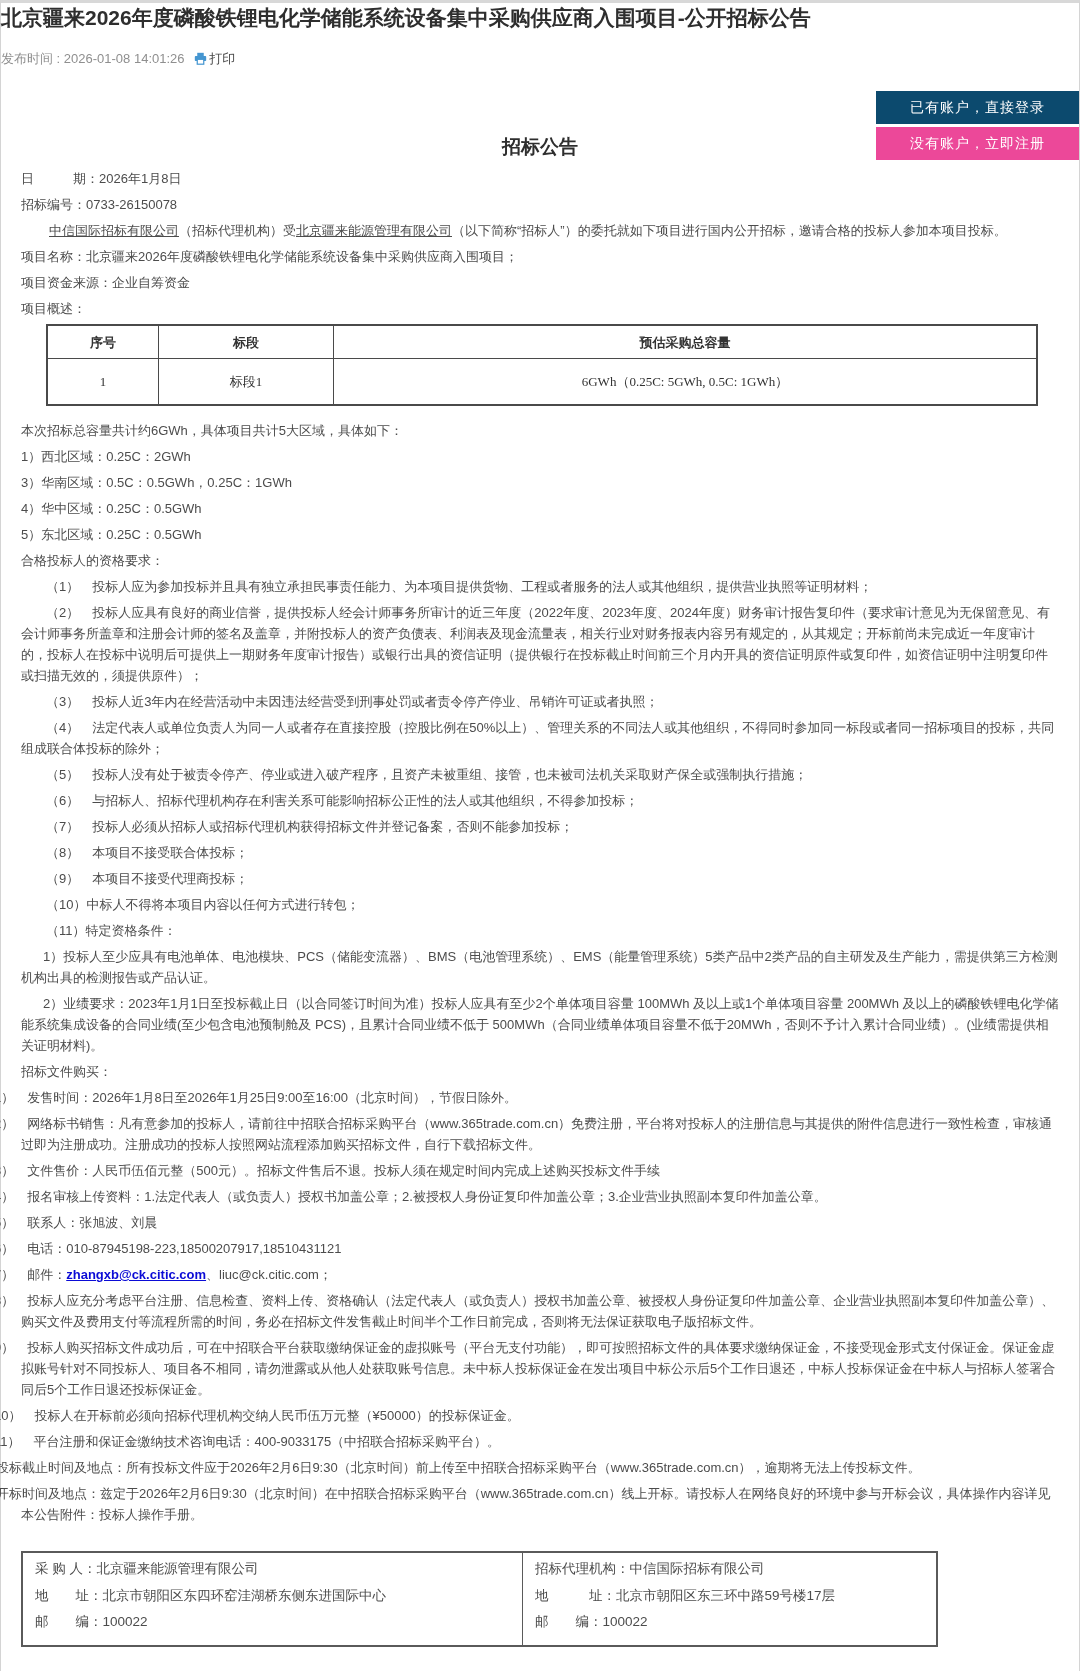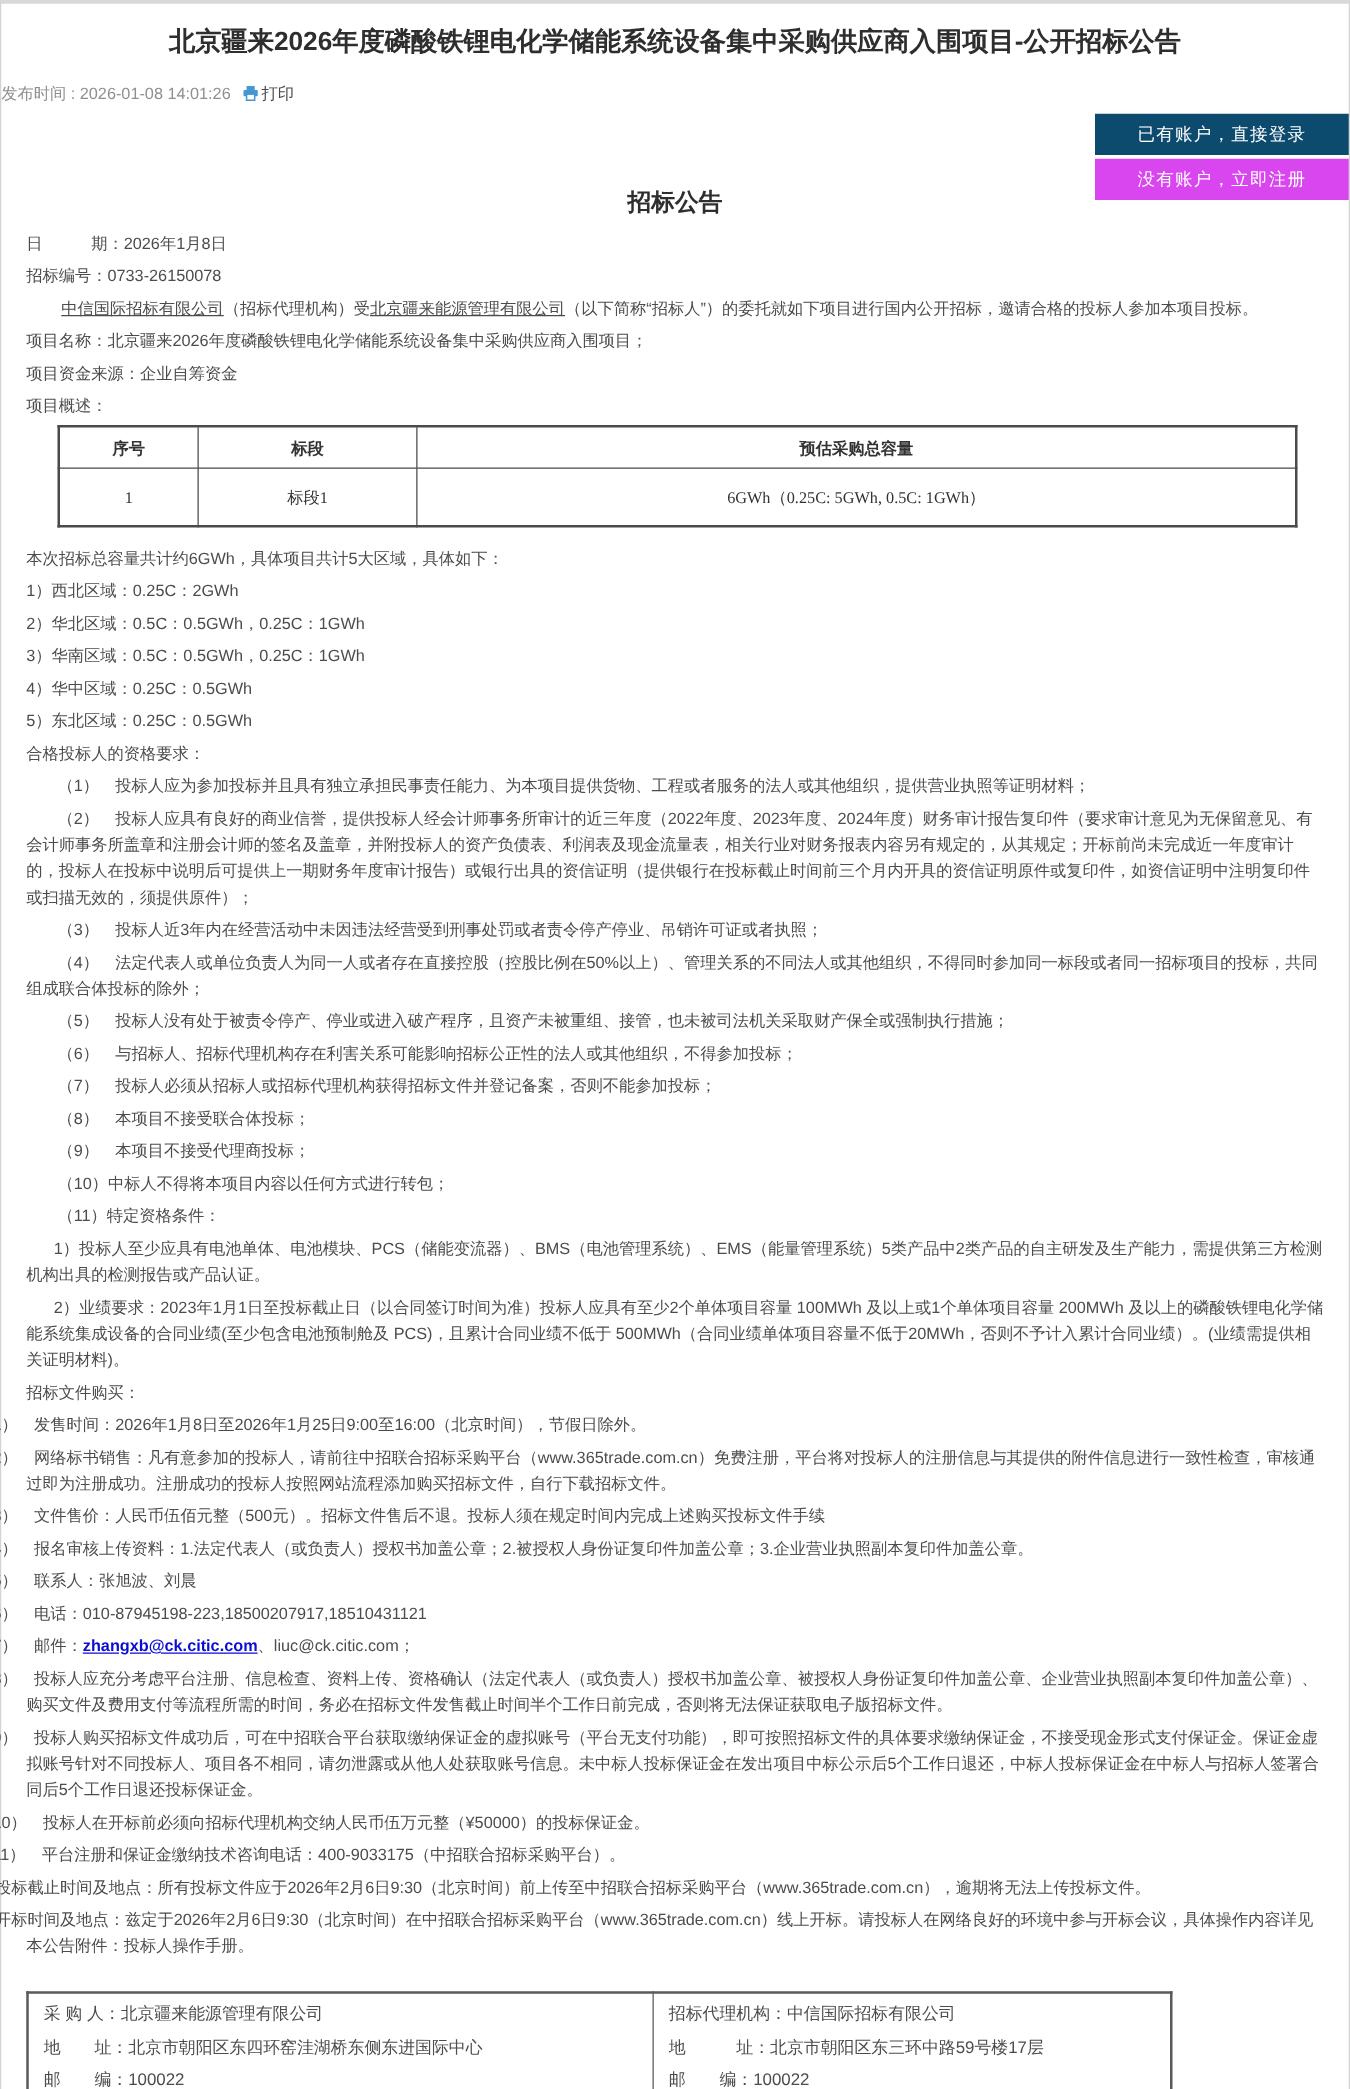--- a/index.html
+++ b/index.html
@@ -2,35 +2,35 @@
 <html><head>
 <meta charset="utf-8">
 <style>
   html,body{margin:0;padding:0;background:#ffffff;}
   .page{
     width:1080px;min-height:1671px;box-sizing:border-box;background:#fff;
     border-top:3px solid #d8d8d8;border-left:1px solid #d4d4d4;border-right:1px solid #d4d4d4;
     position:relative;font-family:"Liberation Sans","DejaVu Sans",sans-serif;color:#4c4c4c;
   }
   .doc-title{
-    text-align:center;font-size:21px;font-weight:bold;color:#2e2e2e;
-    padding-top:16px;line-height:30px;
+    font-size:21px;font-weight:bold;color:#2e2e2e;
+    line-height:30px;
   }
   .pub-line{
     text-align:left;font-size:13px;color:#8f8f8f;margin-top:17px;line-height:18px;
   }
   .pub-line .print-wrap{color:#4a4a4a;cursor:pointer;margin-left:6px;}
   .print-icon{display:inline-block;vertical-align:-2px;margin-right:2px;}
   .btn-stack{position:absolute;top:88px;right:0;display:flex;flex-direction:column;gap:3px;z-index:5;}
   .btn{
     width:203px;height:33px;line-height:33px;text-align:center;color:#ffffff;
     font-size:14px;cursor:pointer;letter-spacing:1px;
   }
   .btn-login{background:#0c4a6e;}
-  .btn-reg{background:#d946ef;}
+  .btn-reg{background:#ec4899;}
   .section-heading{
     text-align:center;font-size:19px;font-weight:bold;color:#2e2e2e;
     margin-top:64px;line-height:26px;
   }
   .body-wrap{padding:8px 20px 0 20px;font-size:13px;line-height:21px;color:#4c4c4c;}
   .body-wrap p{margin:0 0 5px 0;}
   .ml10{margin-left:10px;}
   .ml22{margin-left:22px;}
   .ml27{margin-left:27px;}
   .intro{text-indent:28px;margin-left:0;}
@@ -103,21 +103,20 @@
       <tr>
         <td>1</td>
         <td>标段1</td>
         <td>6GWh（0.25C: 5GWh, 0.5C: 1GWh）</td>
       </tr>
     </tbody>
       </table>
 
     <p class="ml22">本次招标总容量共计约6GWh，具体项目共计5大区域，具体如下：</p>
     <p class="ml27">1）西北区域：0.25C：2GWh</p>
-    <p class="ml27">2）华北区域：0.5C：0.5GWh，0.25C：1GWh</p>
     <p class="ml27">3）华南区域：0.5C：0.5GWh，0.25C：1GWh</p>
     <p class="ml27">4）华中区域：0.25C：0.5GWh</p>
     <p class="ml27">5）东北区域：0.25C：0.5GWh</p>
 
     <p class="ml10">合格投标人的资格要求：</p>
     <p class="q-item">（1）　投标人应为参加投标并且具有独立承担民事责任能力、为本项目提供货物、工程或者服务的法人或其他组织，提供营业执照等证明材料；</p>
     <p class="q-item">（2）　投标人应具有良好的商业信誉，提供投标人经会计师事务所审计的近三年度（2022年度、2023年度、2024年度）财务审计报告复印件（要求审计意见为无保留意见、有会计师事务所盖章和注册会计师的签名及盖章，并附投标人的资产负债表、利润表及现金流量表，相关行业对财务报表内容另有规定的，从其规定；开标前尚未完成近一年度审计的，投标人在投标中说明后可提供上一期财务年度审计报告）或银行出具的资信证明（提供银行在投标截止时间前三个月内开具的资信证明原件或复印件，如资信证明中注明复印件或扫描无效的，须提供原件）；</p>
     <p class="q-item">（3）　投标人近3年内在经营活动中未因违法经营受到刑事处罚或者责令停产停业、吊销许可证或者执照；</p>
     <p class="q-item">（4）　法定代表人或单位负责人为同一人或者存在直接控股（控股比例在50%以上）、管理关系的不同法人或其他组织，不得同时参加同一标段或者同一招标项目的投标，共同组成联合体投标的除外；</p>
     <p class="q-item">（5）　投标人没有处于被责令停产、停业或进入破产程序，且资产未被重组、接管，也未被司法机关采取财产保全或强制执行措施；</p>

